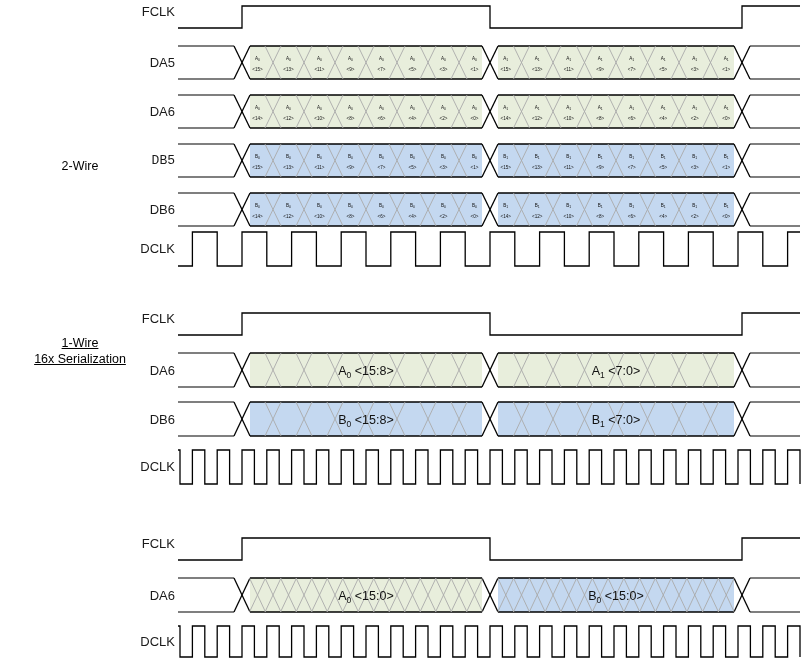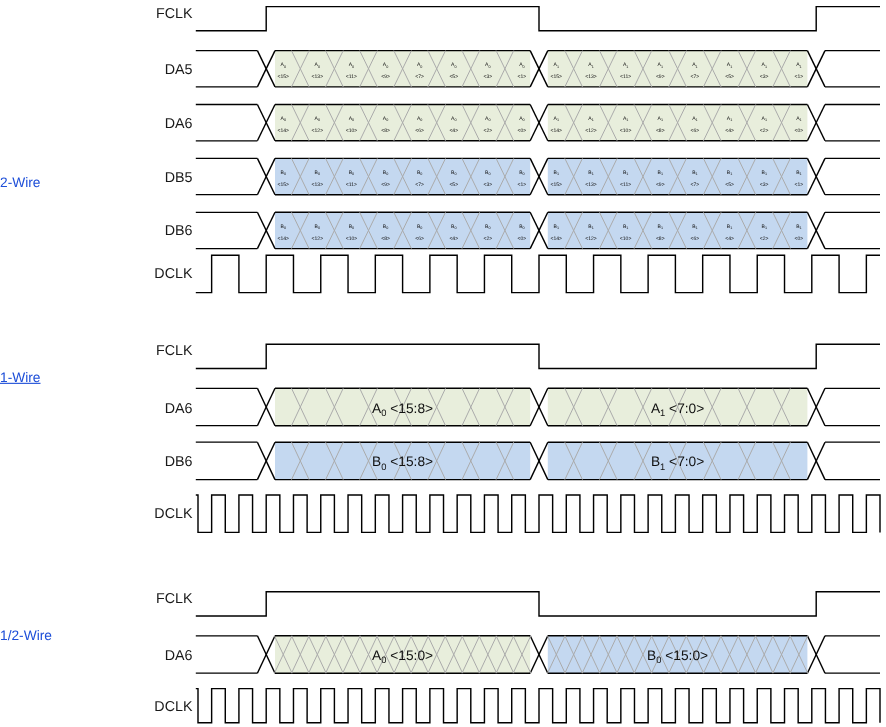--- a/index.html
+++ b/index.html
@@ -1,22 +1,22 @@
 <!DOCTYPE html>
 <html><head>
 <meta charset="utf-8">
 <style>
   html,body{margin:0;padding:0;background:#ffffff;}
   body{width:805px;height:661px;position:relative;
        font-family:"Liberation Sans","DejaVu Sans",sans-serif;
        color:#111;overflow:hidden;}
   #root{position:absolute;left:0;top:0;width:805px;height:583px;}
   .section{position:absolute;left:0;width:805px;}
-  .grouplabel{position:absolute;text-align:left;width:160px;left:0;
-              font-size:12.5px;line-height:16px;color:#1d4ed8;}
+  .grouplabel{position:absolute;text-align:center;width:160px;left:0;
+              font-size:12.5px;line-height:16px;color:#000000;}
   .signame{position:absolute;text-align:right;width:60px;
            font-size:13px;line-height:14px;color:#1a1a1a;}
   svg{position:absolute;left:0;top:0;overflow:visible;}
   .wf{fill:none;stroke:#000;stroke-width:1.3;stroke-linejoin:miter;}
   .thin{fill:none;stroke:#000;stroke-width:1.15;}
   .xbar{stroke:#aaaaaa;stroke-width:0.9;fill:none;}
   .celltext{font-family:"Liberation Sans","DejaVu Sans",sans-serif;
             font-size:12.5px;fill:#111;text-anchor:middle;}
   .celltext .sub{font-size:8.5px;}
   .microtext{font-family:"Liberation Sans","DejaVu Sans",sans-serif;
@@ -340,21 +340,21 @@
           <text x="694.75" y="207" class="microtext">B<tspan dy="1.4" class="sub">1</tspan><tspan dy="-1.4"></tspan></text>
           <text x="694.75" y="218" class="microtext">&lt;2&gt;</text>
           <text x="726.25" y="207" class="microtext">B<tspan dy="1.4" class="sub">1</tspan><tspan dy="-1.4"></tspan></text>
           <text x="726.25" y="218" class="microtext">&lt;0&gt;</text>
         </g>
         <path d="M 178 266 H 192.4 V 232 H 217.20000000000002 V 266 H 242.00000000000003 V 232 H 266.8 V 266 H 291.6 V 232 H 316.40000000000003 V 266 H 341.20000000000005 V 232 H 366.00000000000006 V 266 H 390.80000000000007 V 232 H 415.6000000000001 V 266 H 440.4000000000001 V 232 H 465.2000000000001 V 266 H 490.0000000000001 V 232 H 514.8000000000001 V 266 H 539.6 V 232 H 564.4 V 266 H 589.1999999999999 V 232 H 613.9999999999999 V 266 H 638.7999999999998 V 232 H 663.5999999999998 V 266 H 688.3999999999997 V 232 H 713.1999999999997 V 266 H 737.9999999999997 V 232 H 762.7999999999996 V 266 H 787.5999999999996 V 232 H 800" class="wf"></path>
       </svg>
       <div class="signame" style="left: 115px; top: 5px; width: 60px;">FCLK</div>
       <div class="signame" style="left: 115px; top: 56px; width: 60px; text-align: right;">DA5</div>
       <div class="signame" style="left: 115px; top: 105px; width: 60px;">DA6</div>
-      <div class="signame" style="left: 115px; top: 154px; width: 60px;">DB5</div>
+      <div class="signame" style="left: 115px; top: 154px; width: 60px; font-family: Liberation Mono, monospace;">DB5</div>
       <div class="signame" style="left: 115px; top: 203px; width: 60px;">DB6</div>
       <div class="signame" style="left: 115px; top: 242px; width: 60px;">DCLK</div>
       <div class="grouplabel" style="top: 158px;">
         <div>2-Wire</div>
       </div>
     </div>
     <div class="section" style="top: 305px; height: 195px;">
       <svg width="805" height="195" viewBox="0 0 805 195" style="top: 0px;">
         <path d="M 178 30 H 242 V 8 H 490 V 30 H 742 V 8 H 800" class="wf"></path>
         <g>
@@ -454,20 +454,21 @@
           <text x="616" y="119" class="celltext">B<tspan dy="3" class="sub">1</tspan><tspan dy="-3"> &lt;7:0&gt;</tspan></text>
         </g>
         <path d="M 178 145 H 179.99999999999997 V 179 H 192.39999999999998 V 145 H 204.79999999999998 V 179 H 217.2 V 145 H 229.6 V 179 H 242 V 145 H 254.4 V 179 H 266.8 V 145 H 279.2 V 179 H 291.59999999999997 V 145 H 303.99999999999994 V 179 H 316.3999999999999 V 145 H 328.7999999999999 V 179 H 341.1999999999999 V 145 H 353.59999999999985 V 179 H 365.99999999999983 V 145 H 378.3999999999998 V 179 H 390.7999999999998 V 145 H 403.19999999999976 V 179 H 415.59999999999974 V 145 H 427.9999999999997 V 179 H 440.3999999999997 V 145 H 452.79999999999967 V 179 H 465.19999999999965 V 145 H 477.5999999999996 V 179 H 489.9999999999996 V 145 H 502.3999999999996 V 179 H 514.7999999999996 V 145 H 527.1999999999996 V 179 H 539.5999999999996 V 145 H 551.9999999999995 V 179 H 564.3999999999995 V 145 H 576.7999999999995 V 179 H 589.1999999999995 V 145 H 601.5999999999995 V 179 H 613.9999999999994 V 145 H 626.3999999999994 V 179 H 638.7999999999994 V 145 H 651.1999999999994 V 179 H 663.5999999999993 V 145 H 675.9999999999993 V 179 H 688.3999999999993 V 145 H 700.7999999999993 V 179 H 713.1999999999992 V 145 H 725.5999999999992 V 179 H 737.9999999999992 V 145 H 750.3999999999992 V 179 H 762.7999999999992 V 145 H 775.1999999999991 V 179 H 787.5999999999991 V 145 H 799.9999999999991 V 179 H 800" class="wf"></path>
       </svg>
       <div class="signame" style="left: 115px; top: 7px; width: 60px;">FCLK</div>
       <div class="signame" style="left: 115px; top: 59px; width: 60px;">DA6</div>
       <div class="signame" style="left: 115px; top: 108px; width: 60px;">DB6</div>
       <div class="signame" style="left: 115px; top: 155px; width: 60px;">DCLK</div>
       <div class="grouplabel" style="top: 30px; text-decoration: underline;">
         <div>1-Wire</div>
+        <div>16x Serialization</div>
       </div>
     </div>
     <div class="section" style="top: 530px; height: 131px;">
       <svg width="805" height="131" viewBox="0 0 805 131" style="top: 0px;">
         <path d="M 178 30 H 242 V 8 H 490 V 30 H 742 V 8 H 800" class="wf"></path>
         <g>
           <path d="M 498 48 H 734 V 82 H 498 Z" fill="#c4d8f0" stroke="none"></path>
           <path d="M 250 48 H 482 V 82 H 250 Z" fill="#e8eedc" stroke="none"></path>
           <path d="M 178 48 H 234" class="thin"></path>
           <path d="M 178 82 H 234" class="thin"></path>
@@ -545,16 +546,15 @@
           <path d="M 718.25 82 L 734.25 48" class="xbar"></path>
           <text x="366" y="70" class="celltext">A<tspan dy="3" class="sub">0</tspan><tspan dy="-3"> &lt;15:0&gt;</tspan></text>
           <text x="616" y="70" class="celltext">B<tspan dy="3" class="sub">0</tspan><tspan dy="-3"> &lt;15:0&gt;</tspan></text>
         </g>
         <path d="M 178 96 H 179.99999999999997 V 127 H 192.39999999999998 V 96 H 204.79999999999998 V 127 H 217.2 V 96 H 229.6 V 127 H 242 V 96 H 254.4 V 127 H 266.8 V 96 H 279.2 V 127 H 291.59999999999997 V 96 H 303.99999999999994 V 127 H 316.3999999999999 V 96 H 328.7999999999999 V 127 H 341.1999999999999 V 96 H 353.59999999999985 V 127 H 365.99999999999983 V 96 H 378.3999999999998 V 127 H 390.7999999999998 V 96 H 403.19999999999976 V 127 H 415.59999999999974 V 96 H 427.9999999999997 V 127 H 440.3999999999997 V 96 H 452.79999999999967 V 127 H 465.19999999999965 V 96 H 477.5999999999996 V 127 H 489.9999999999996 V 96 H 502.3999999999996 V 127 H 514.7999999999996 V 96 H 527.1999999999996 V 127 H 539.5999999999996 V 96 H 551.9999999999995 V 127 H 564.3999999999995 V 96 H 576.7999999999995 V 127 H 589.1999999999995 V 96 H 601.5999999999995 V 127 H 613.9999999999994 V 96 H 626.3999999999994 V 127 H 638.7999999999994 V 96 H 651.1999999999994 V 127 H 663.5999999999993 V 96 H 675.9999999999993 V 127 H 688.3999999999993 V 96 H 700.7999999999993 V 127 H 713.1999999999992 V 96 H 725.5999999999992 V 127 H 737.9999999999992 V 96 H 750.3999999999992 V 127 H 762.7999999999992 V 96 H 775.1999999999991 V 127 H 787.5999999999991 V 96 H 799.9999999999991 V 127 H 800" class="wf"></path>
       </svg>
       <div class="signame" style="left: 115px; top: 7px; width: 60px;">FCLK</div>
       <div class="signame" style="left: 115px; top: 59px; width: 60px;">DA6</div>
       <div class="signame" style="left: 115px; top: 105px; width: 60px;">DCLK</div>
       <div class="grouplabel" style="top: 40px;">
-        <div>1/2-Wire</div>
       </div>
     </div>
   </div>
 
 </body></html>

